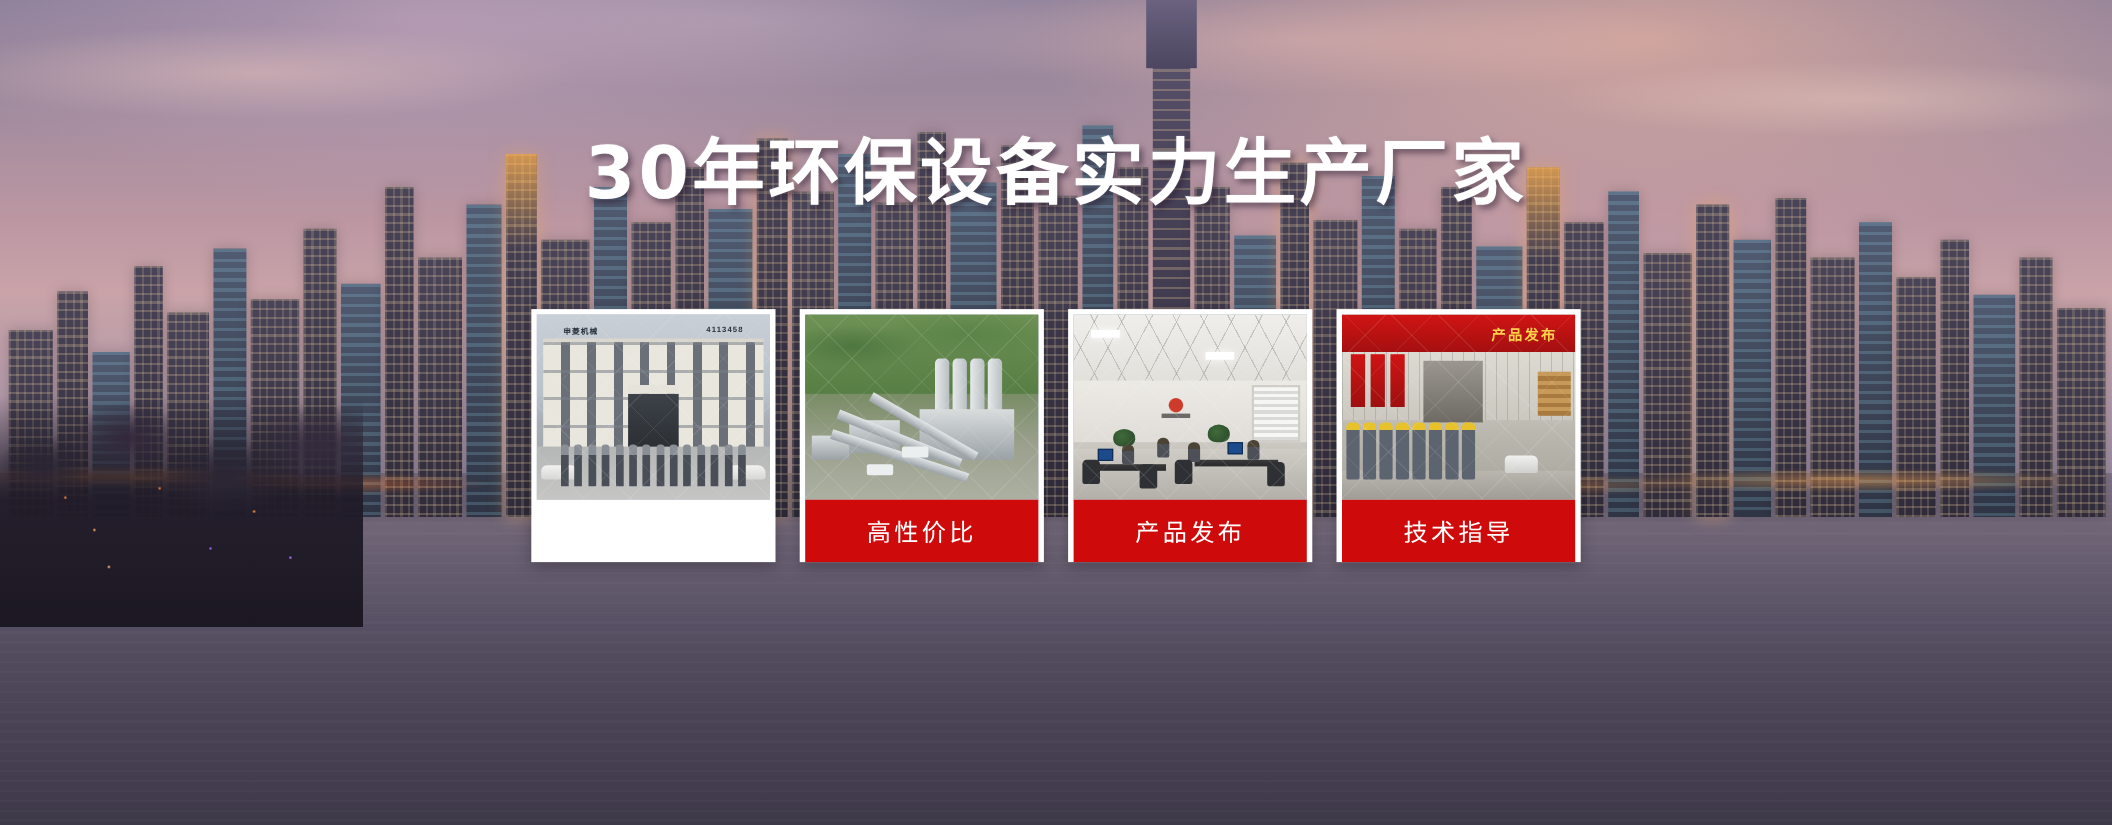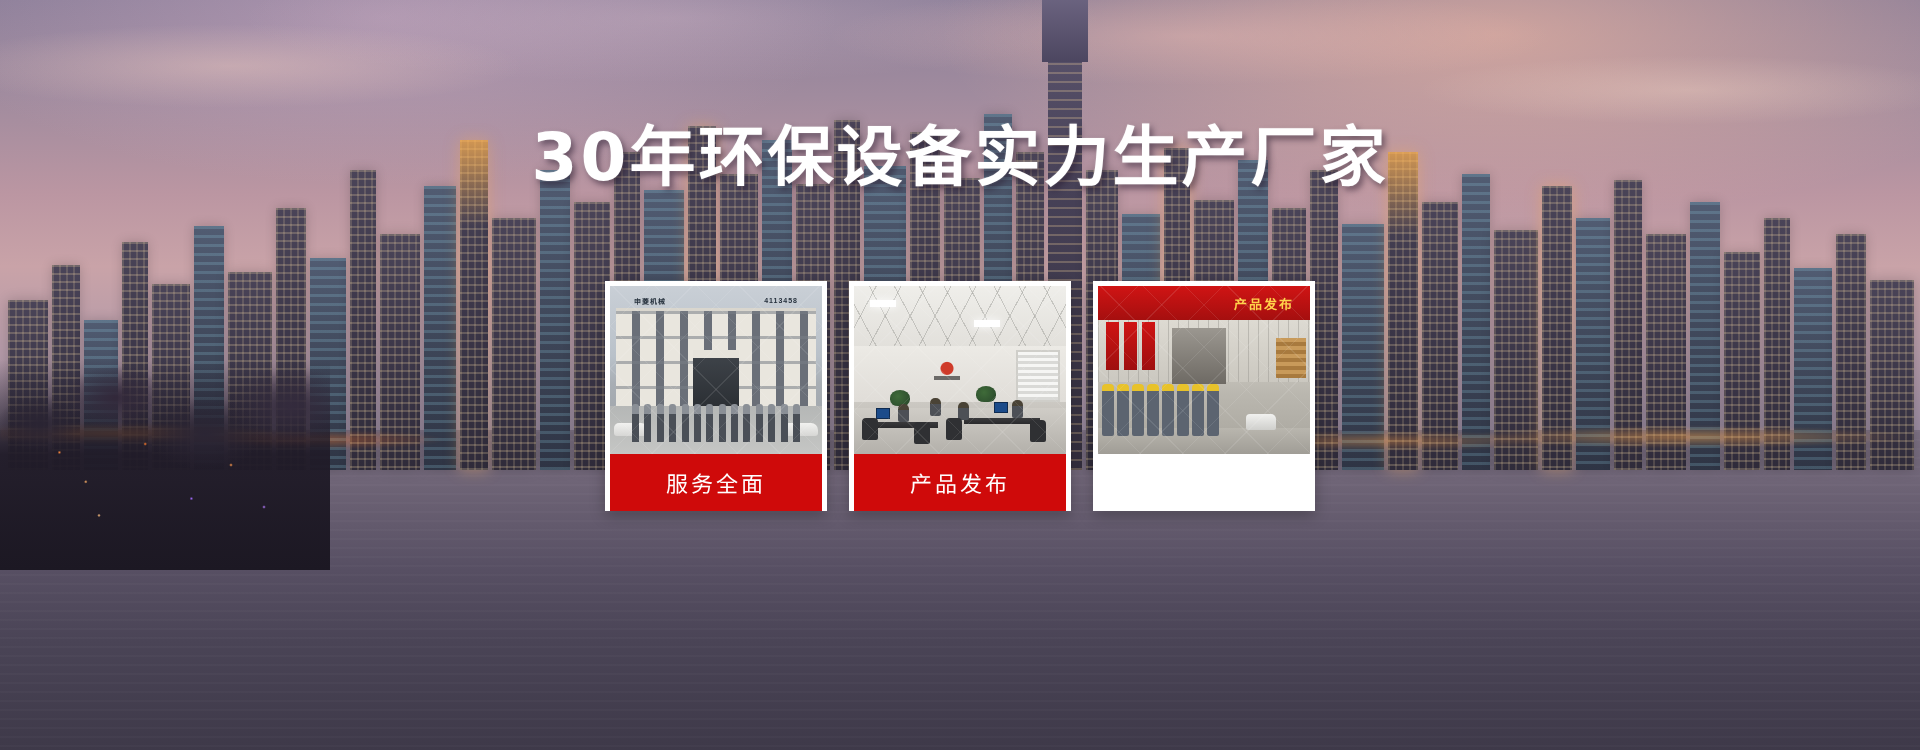--- a/index.html
+++ b/index.html
@@ -408,23 +408,43 @@
               <i></i>
               <i></i>
               <i></i>
               <i></i>
               <i></i>
               <i></i>
           </div>
         </div>
         <div class="mesh"></div>
       </div>
-      <div class="label">服务全面</div>
     </div>
 
+    <div class="card">
+      <div class="photo">
+        <div class="p-plant">
+          <div class="field"></div>
+          <div class="silo" style="left:118px;"></div>
+          <div class="silo" style="left:134px;"></div>
+          <div class="silo" style="left:150px;"></div>
+          <div class="silo" style="left:166px;"></div>
+          <div class="bldg" style="left:104px; top:86px; width:86px; height:46px;"></div>
+          <div class="bldg" style="left:40px;  top:96px; width:46px; height:30px;"></div>
+          <div class="bldg" style="left:6px;   top:110px;width:34px; height:22px;"></div>
+          <div class="conv" style="left:30px;  top:86px; width:120px; transform:rotate(22deg);"></div>
+          <div class="conv" style="left:24px;  top:104px;width:130px; transform:rotate(18deg);"></div>
+          <div class="conv" style="left:60px;  top:70px; width:110px; transform:rotate(30deg);"></div>
+          <div class="truck" style="left:88px; top:120px;"></div>
+          <div class="truck" style="left:56px; top:136px;"></div>
+        </div>
+        <div class="mesh"></div>
+      </div>
+      <div class="label">高性价比</div>
+    </div>
 
     <div class="card">
       <div class="photo">
         <div class="p-office">
           <div class="ceiling"></div>
           <div class="panel" style="left:16px; top:14px;"></div>
           <div class="panel" style="left:120px;top:34px;"></div>
           <div class="wall"></div>
           <div class="logo"></div>
           <div class="window"></div>
@@ -467,16 +487,17 @@
               <i></i>
               <i></i>
               <i></i>
               <i></i>
               <i></i>
               <i></i>
           </div>
         </div>
         <div class="mesh"></div>
       </div>
+      <div class="label">技术指导</div>
     </div>
 
   </div>
 </div>
 
 </body></html>

